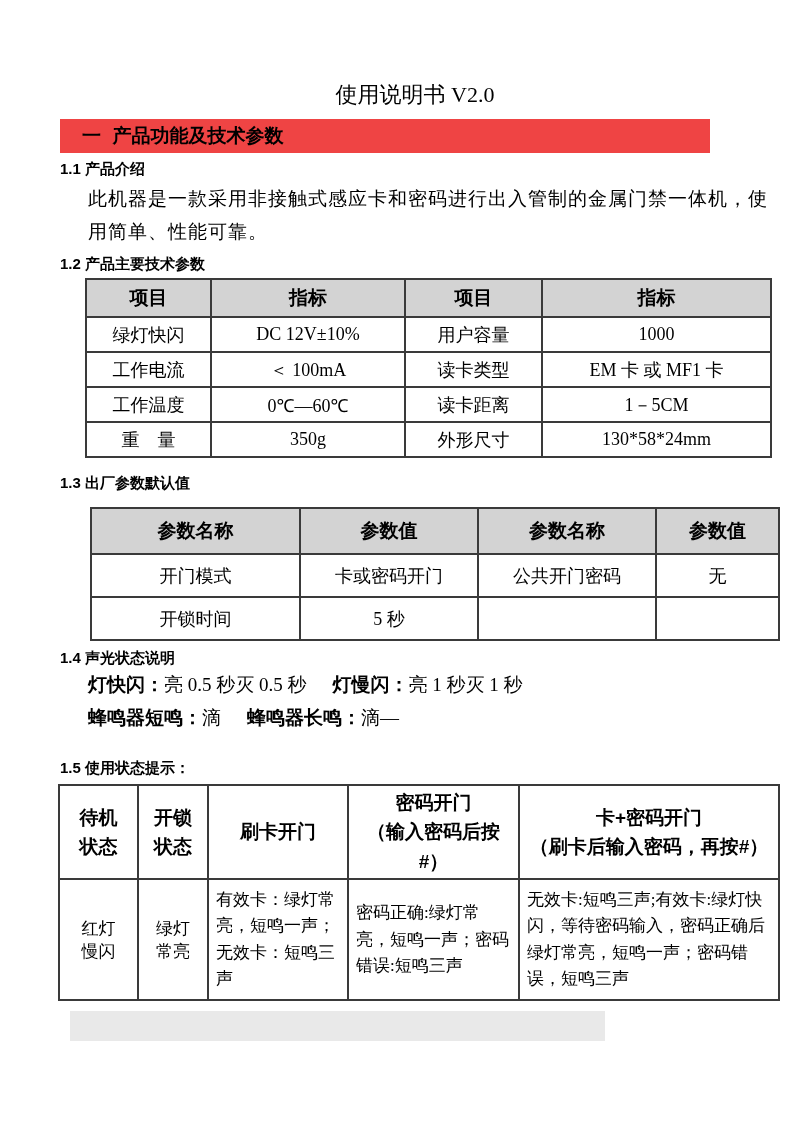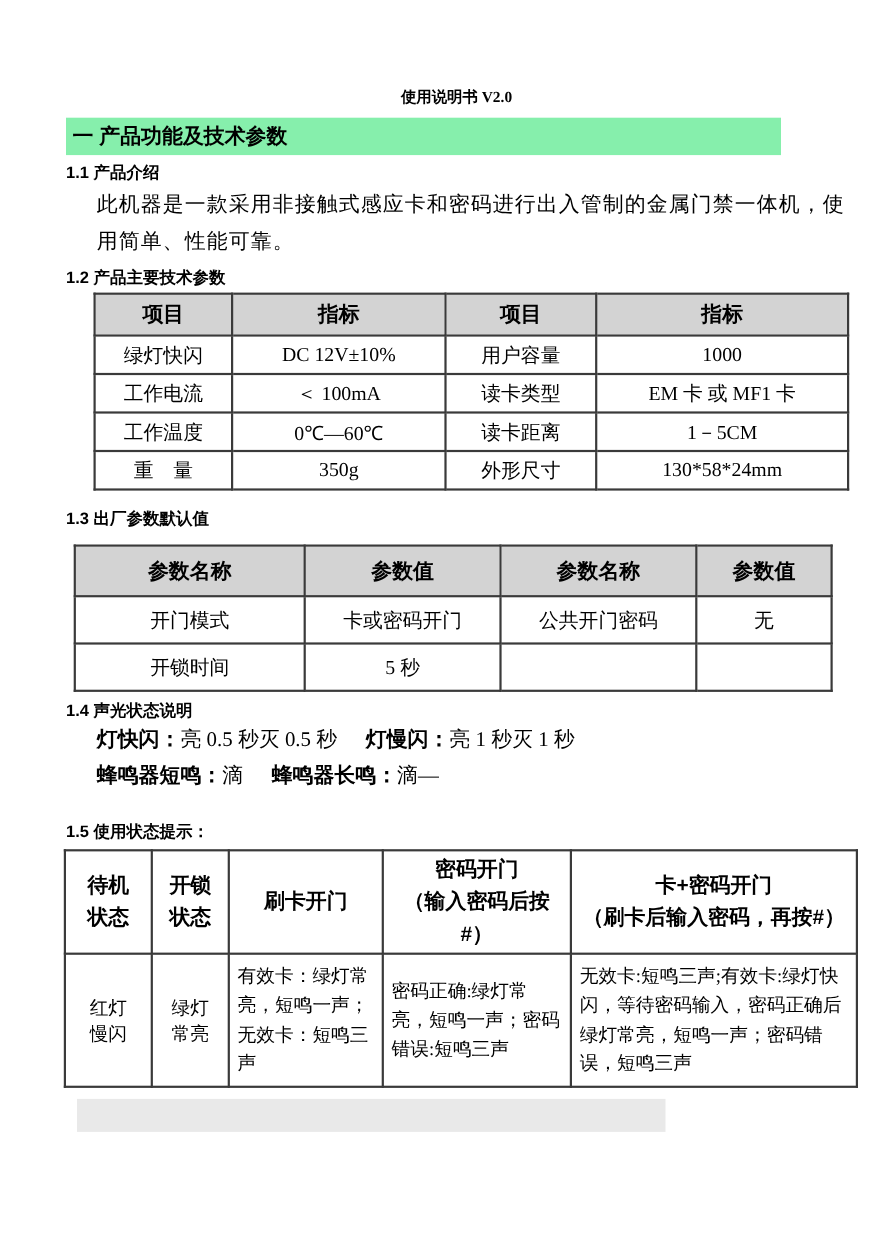--- a/index.html
+++ b/index.html
@@ -2,41 +2,41 @@
 <html><head>
 <meta charset="utf-8">
 <style>
   html,body{margin:0;padding:0;background:#ffffff;}
   body{width:800px;height:1139px;overflow:hidden;color:#000;
        font-family:"Liberation Serif", serif;}
   .page{box-sizing:border-box;width:800px;height:1139px;padding:74px 30px 0 60px;}
 
   .doc-title{text-align:center;font-size:40px;font-weight:bold;line-height:1.15;
              font-family:"Liberation Serif", serif;letter-spacing:1px;}
-  .doc-subtitle{text-align:center;font-size:14px;font-weight:bold;margin-top:6px;}
+  .doc-subtitle{text-align:center;font-size:22px;font-weight:normal;margin-top:6px;}
 
-  .sec-bar{width:650px;box-sizing:border-box;background:#86efac;margin-top:9px;
-           font-family:Liberation Sans, sans-serif;font-weight:bold;font-size:19px;
-           padding:4px 6px;}
+  .sec-bar{width:650px;box-sizing:border-box;background:#ef4444;margin-top:9px;
+           font-family:Liberation Mono, monospace;font-weight:bold;font-size:19px;
+           padding:4px 22px;}
 
   .h2{font-family:"Liberation Sans", sans-serif;font-weight:bold;font-size:15px;
       margin-top:7px;}
   .para{margin:3px 0 2px 28px;width:690px;font-size:19px;line-height:33px;
         letter-spacing:1px;}
 
   table{border-collapse:collapse;table-layout:fixed;
         font-size:18px;text-align:center;}
   th,td{border:2px solid #3a3a3a;padding:2px 4px;box-sizing:border-box;
         overflow:hidden;}
   th{background:#d3d3d3;font-family:"Liberation Sans", sans-serif;
      font-weight:bold;font-size:19px;}
   .t12{width:685px;margin:4px 0 16px 25px;}
   .t12 th{height:38px;}
   .t12 td{height:35px;}
-  .t13{width:688px;margin:14px 0 0 7px;}
+  .t13{width:688px;margin:14px 0 0 30px;}
   .t13 th{height:46px;}
   .t13 td{height:43px;}
   .t15{width:720px;margin:6px 0 0 -2px;font-size:17px;}
   .t15 th{background:#ffffff;height:85px;white-space:pre-line;line-height:1.55;}
   .t15 td{height:121px;white-space:pre-line;}
   .t15 td.lefty{text-align:left;vertical-align:middle;line-height:1.55;
                 padding:4px 7px;}
 
   .status-line{margin:0 0 0 28px;font-size:19px;line-height:33px;}
   .status-line .lbl{font-family:"Liberation Sans", sans-serif;font-weight:bold;}

